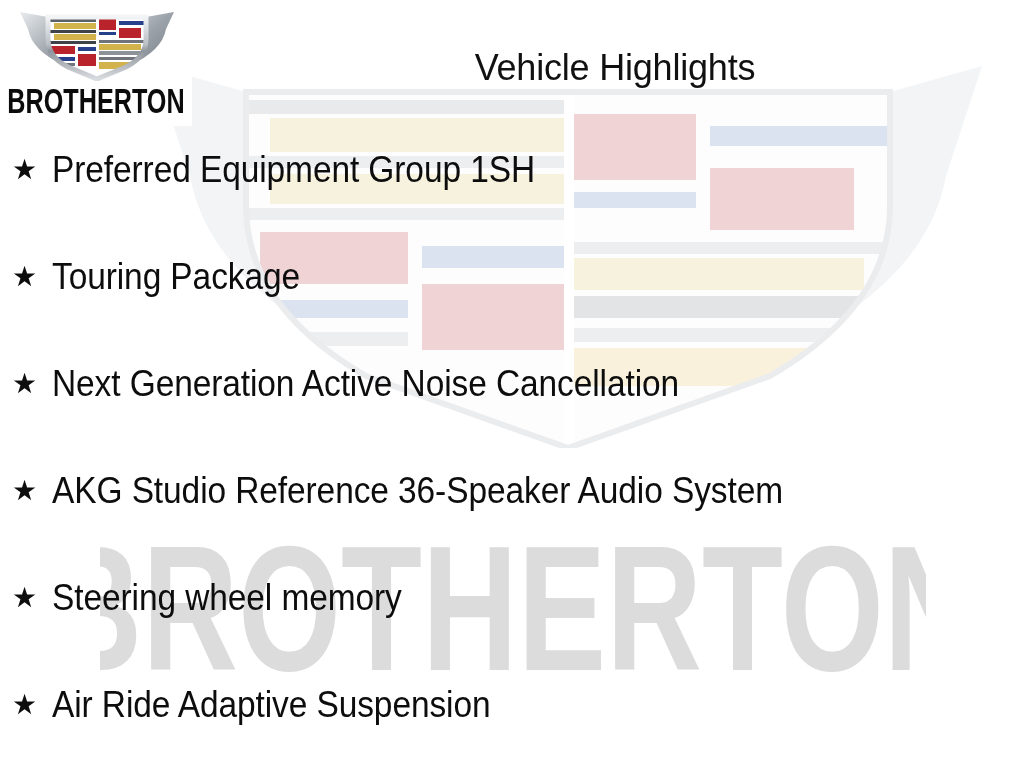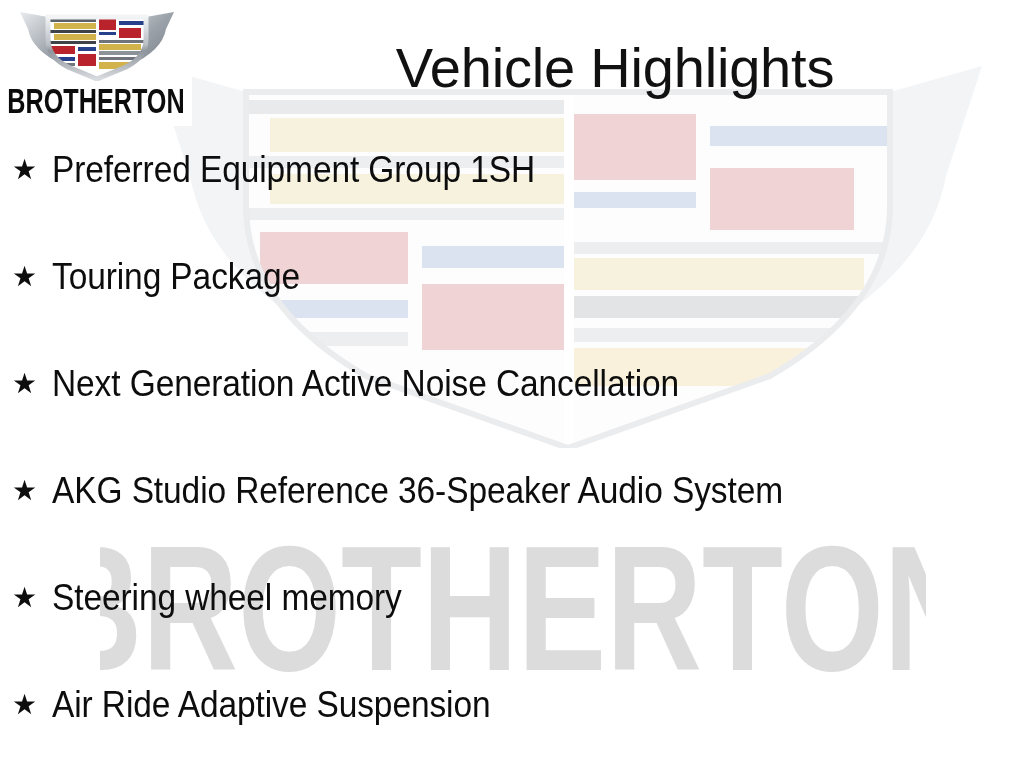--- a/index.html
+++ b/index.html
@@ -58,21 +58,21 @@
     width:192px; height:38px;
   }
   #dealer-wordmark svg { display:block; width:100%; height:100%; }
 
   
   #slide-title {
     position:absolute;
     left:300px; top:40px;
     width:630px; height:56px;
     z-index:5;
-    font-size:56px;
+    font-size:36px;
     line-height:56px;
     font-weight:400;
     color:#111111;
     text-align:center;
     white-space:nowrap;
     letter-spacing:-0.2px;
   }
 
   
   #highlights-list {

